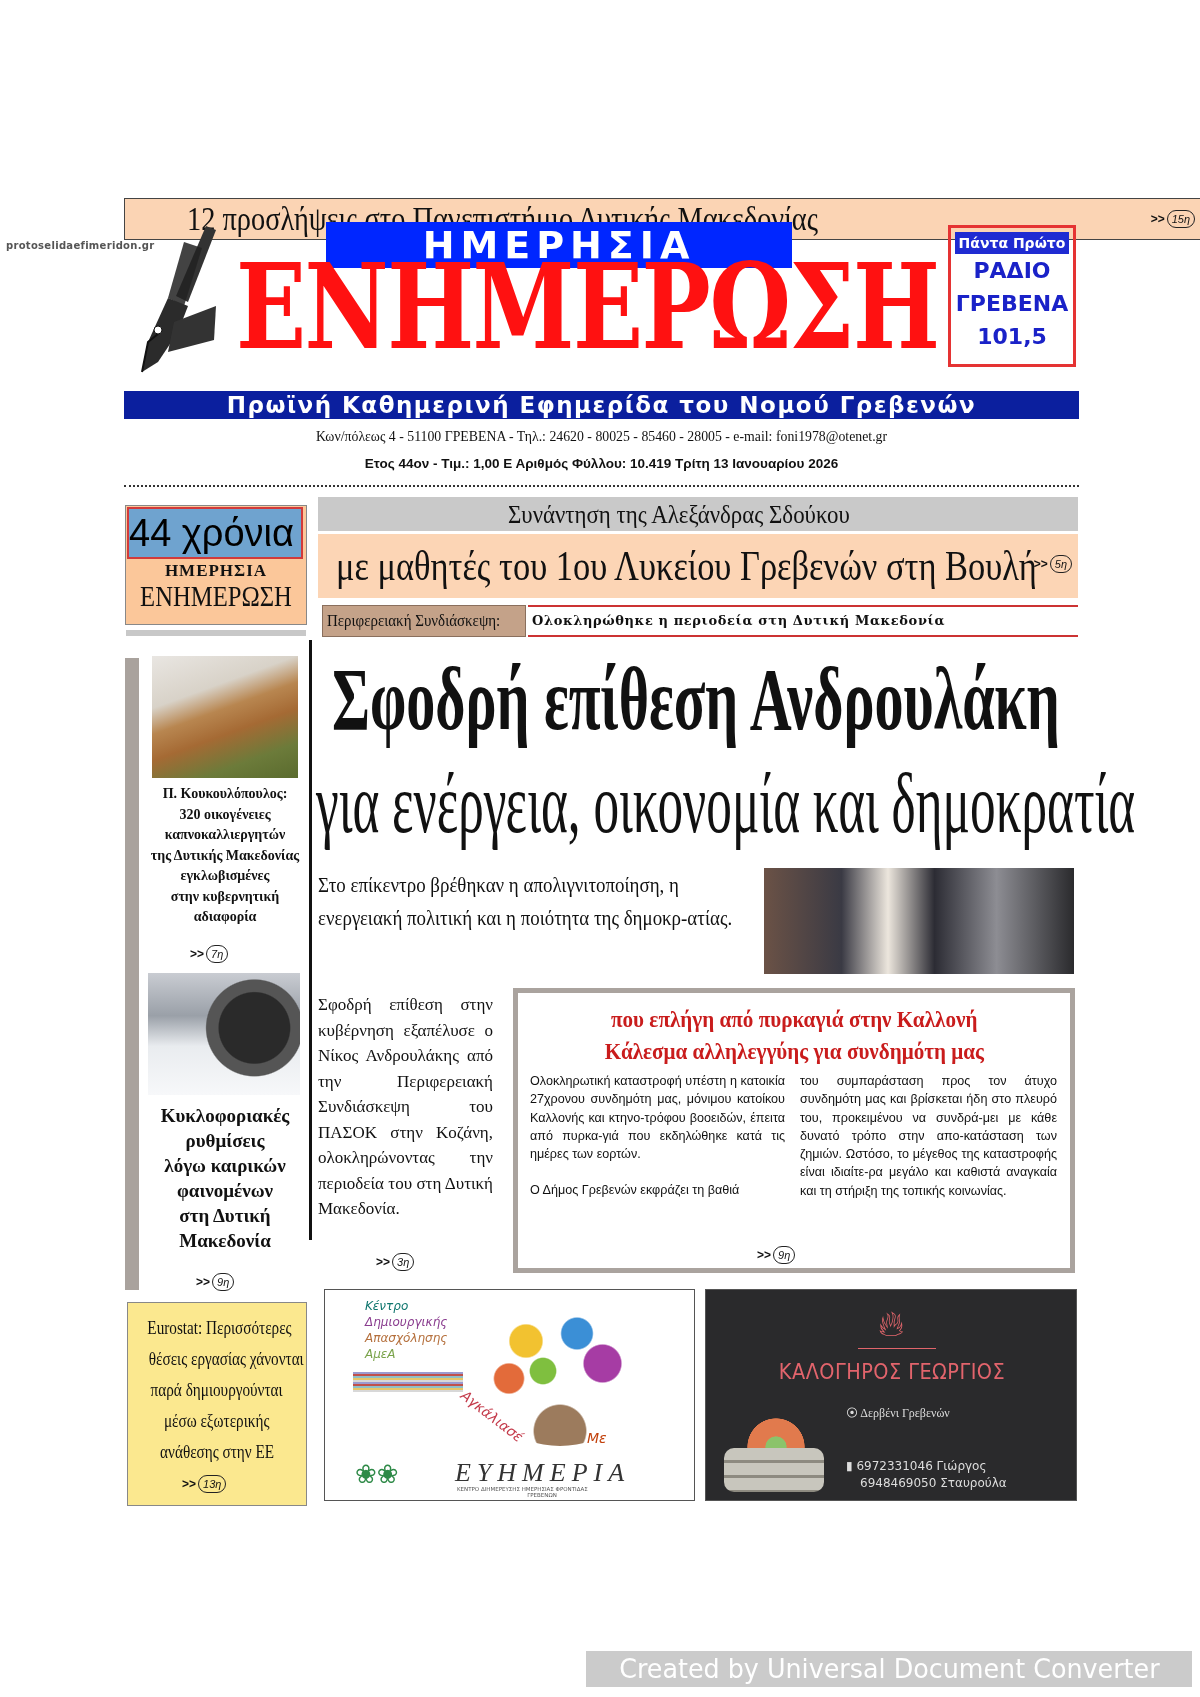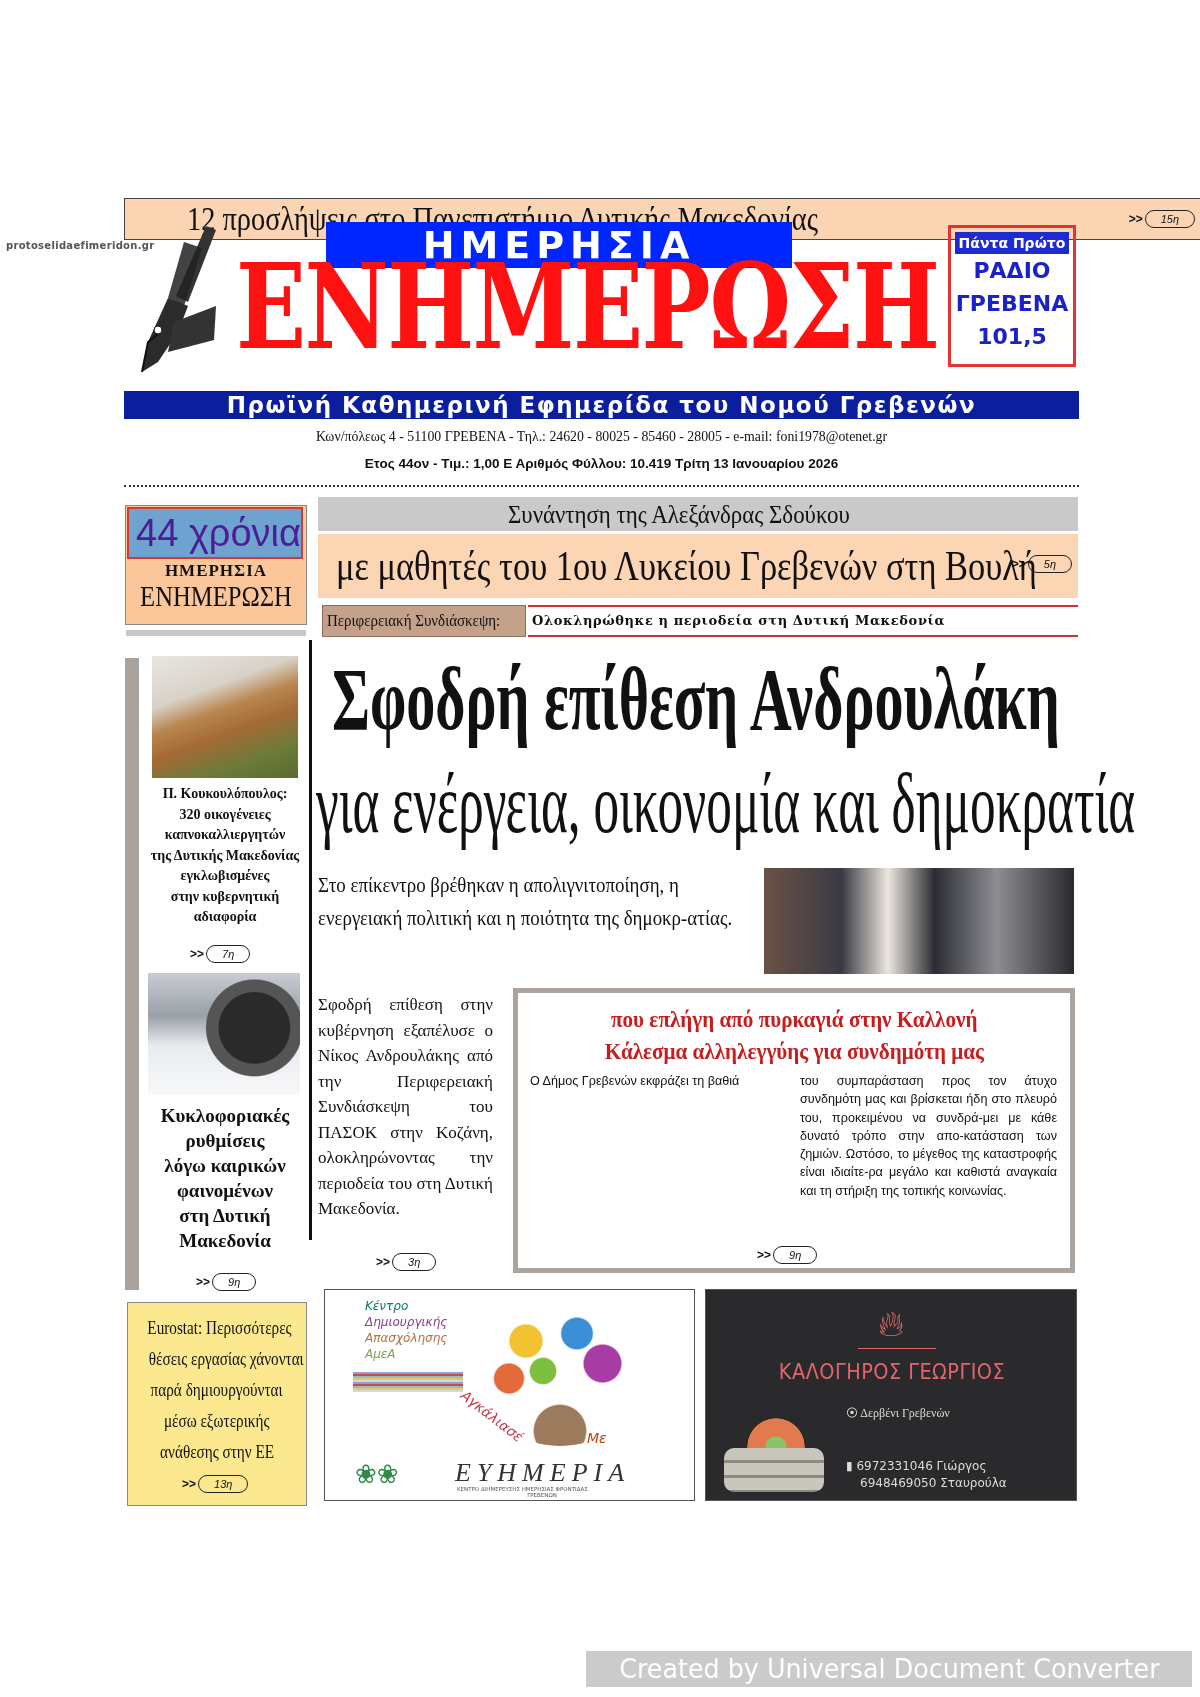--- a/index.html
+++ b/index.html
@@ -1,19 +1,19 @@
 <!DOCTYPE html>
 <html><head>
 <meta charset="utf-8">
 <style>
   html, body { margin:0; padding:0; }
   body { width:1200px; height:1697px; background:#ffffff; position:relative; overflow:hidden;
          font-family:"Liberation Serif", serif; color:#111; }
   .abs { position:absolute; }
-  .pill { display:inline-block; border:1.5px solid #222; border-radius:12px; padding:0 15px;
+  .pill { display:inline-block; border:1.5px solid #222; border-radius:12px; padding:0 4px;
           font-family:"Liberation Sans", sans-serif; font-style:italic; font-size:11px; line-height:16px; background:transparent; }
   .arrows { font-family:"Liberation Sans", sans-serif; font-weight:bold; font-size:12px; margin-right:2px; }
 
   
   #top-banner { left:124px; top:166px; width:1078px; height:42px; background:#fbd4b4; border:1.5px solid #444; box-sizing:border-box;margin-top:32px; }
   #top-banner .t { left:62px; top:2px; font-size:33px; transform:scaleX(0.86); transform-origin:left top; white-space:nowrap; }
   #top-banner .ref { right:6px; top:10px; }
 
   #watermark-site { left:6px; top:240px; font-family:"DejaVu Sans", sans-serif; font-size:10px; font-weight:bold; color:#555; letter-spacing:0.3px; }
 
@@ -30,21 +30,21 @@
 
   #subtitle-bar { left:124px; top:391px; width:955px; height:28px; background:#0b1f9e; color:#fff; font-family:"DejaVu Sans", sans-serif;
                   font-weight:bold; font-size:23px; line-height:28px; text-align:center; letter-spacing:1.5px; }
   #address { left:124px; top:428px; width:955px; text-align:center; font-size:15px; transform:scaleX(0.92); }
   #issue { left:124px; top:456px; width:955px; text-align:center; font-family:"Liberation Sans", sans-serif; font-weight:bold; font-size:13.5px; }
   #dotted { left:124px; top:485px; width:955px; border-top:2px dotted #333; }
 
   
   #years-box { left:125px; top:505px; width:182px; height:120px; border:1px solid #888; box-sizing:border-box; background:#fbc79a; }
   #years-blue { left:127px; top:507px; width:176px; height:52px; background:#6fa3cf; border:2px solid #d23a3a; box-sizing:border-box;
-                color:#4c1d95; font-family:"Liberation Sans", sans-serif; font-size:38px; line-height:48px; text-align:right; }
+                color:#000000; font-family:"Liberation Sans", sans-serif; font-size:38px; line-height:48px; text-align:left; }
   #years-l1 { left:125px; top:561px; width:182px; text-align:center; font-size:17px; font-weight:bold; letter-spacing:1px; }
   #years-l2 { left:125px; top:580px; width:182px; text-align:center; font-size:29px; transform:scaleX(0.85); }
   #years-shadow { left:126px; top:630px; width:180px; height:6px; background:#c8c8c8; }
 
   
   #sd-top { left:318px; top:497px; width:760px; height:34px; background:#c9c9c9; }
   #sd-top .t { left:190px; top:3px; font-size:26px; transform:scaleX(0.88); transform-origin:left top; white-space:nowrap; }
   #sd-main { left:318px; top:534px; width:760px; height:64px; background:#fcd5b5; }
   #sd-main .t { left:18px; top:8px; font-size:42px; transform:scaleX(0.82); transform-origin:left top; white-space:nowrap; }
   #sd-main .ref { right:6px; top:20px; }
@@ -229,20 +229,21 @@
 <div class="abs" id="body-ref">
   <span class="arrows">&gt;&gt;</span><span class="pill">3η</span>
 </div>
 
 <div class="abs" id="sol-box"></div>
 <div class="abs" id="sol-title">
   <div><span class="in">που επλήγη από πυρκαγιά στην Καλλονή</span></div>
   <div><span class="in">Κάλεσμα αλληλεγγύης για συνδημότη μας</span></div>
 </div>
 <div class="abs" id="sol-col1">
+  <p>Ολοκληρωτική καταστροφή υπέστη η κατοικία 27χρονου συνδημότη μας, μόνιμου κατοίκου Καλλονής και κτηνο-τρόφου βοοειδών, έπειτα από πυρκα-γιά που εκδηλώθηκε κατά τις ημέρες των εορτών.</p>
   <p>Ο Δήμος Γρεβενών εκφράζει τη βαθιά</p>
 </div>
 <div class="abs" id="sol-col2">
   <p>του συμπαράσταση προς τον άτυχο συνδημότη μας και βρίσκεται ήδη στο πλευρό του, προκειμένου να συνδρά-μει με κάθε δυνατό τρόπο στην απο-κατάσταση των ζημιών. Ωστόσο, το μέγεθος της καταστροφής είναι ιδιαίτε-ρα μεγάλο και καθιστά αναγκαία και τη στήριξη της τοπικής κοινωνίας.</p>
 </div>
 <div class="abs" id="sol-ref">
   <span class="arrows">&gt;&gt;</span><span class="pill">9η</span>
 </div>
 
 <div class="abs" id="ad-evimeria">

